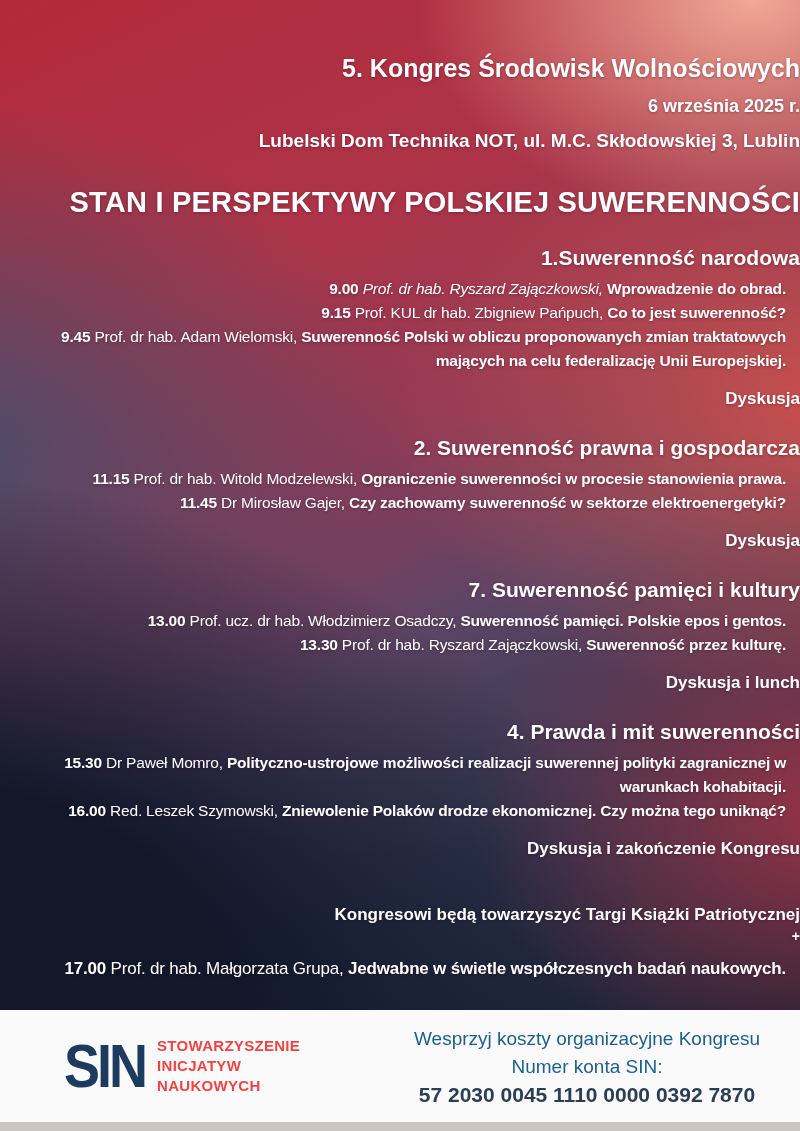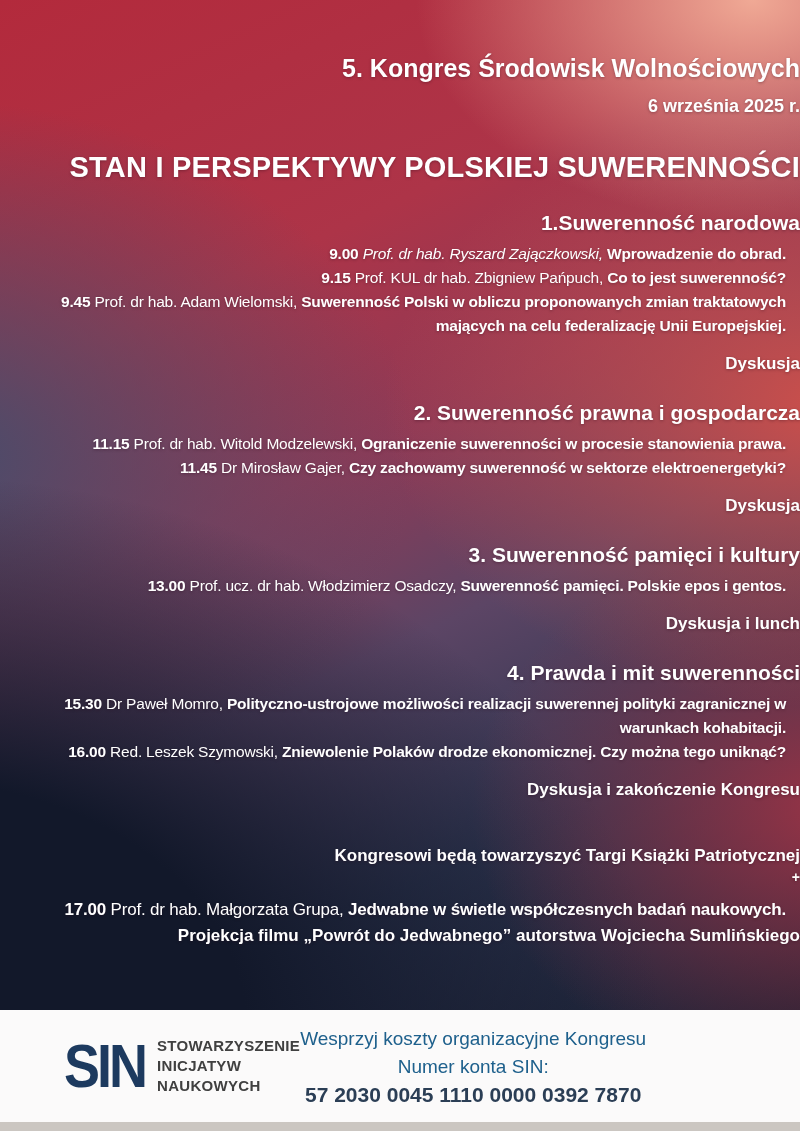--- a/index.html
+++ b/index.html
@@ -34,44 +34,45 @@
   .italic{font-style:italic;}
   .closing{font-size:17px;font-weight:bold;margin-top:16px;}
   .extra{margin-top:46px;}
   .fair{font-size:17px;font-weight:bold;}
   .plus{font-size:14px;font-weight:bold;margin-top:3px;}
   .extra .item{margin-top:13px;font-size:17px;}
   .film{font-size:17px;font-weight:bold;margin-top:4px;}
   
   .footer{
     width:800px;height:112px;box-sizing:border-box;background:#fbfafa;
-    display:flex;align-items:center;
+    display:flex;align-items:center;justify-content:space-between;
     padding:0 26px 0 64px;
   }
   .logo-wrap{display:flex;align-items:center;gap:12px;}
   .sin{
     font-size:54px;font-weight:bold;color:#1d3a5f;
     letter-spacing:-3px;transform:scaleY(1.12);line-height:1;
   }
   .org{
-    text-align:left;color:#404040;font-weight:bold;
+    text-align:left;color:#ef4444;font-weight:bold;
     font-size:15px;line-height:1.32;letter-spacing:0.3px;white-space:pre-line;
   }
   .support{text-align:center;margin-right:14px;}
   .support-l1,.support-l2{color:#1e608c;font-weight:normal;font-size:19px;line-height:1.45;}
   .acct{color:#2b3e55;font-weight:bold;font-size:21px;margin-top:3px;}
   .bottom-strip{width:800px;height:9px;background:#cbc6c1;}
 </style>
 </head>
 <body>
 
 <div class="poster">
 
   <h1 class="congress">5. Kongres Środowisk Wolnościowych</h1>
   <div class="date">6 września 2025 r.</div>
+  <div class="venue">Lubelski Dom Technika NOT, ul. M.C. Skłodowskiej 3, Lublin</div>
   <div class="main-title">STAN I PERSPEKTYWY POLSKIEJ SUWERENNOŚCI</div>
 
   <section class="sec">
     <h2>1.Suwerenność narodowa</h2>
     <p class="item">
       <b>9.00</b>
       <span class="speaker italic">Prof. dr hab. Ryszard Zajączkowski,</span>
       <b>Wprowadzenie do obrad.</b>
     </p>
     <p class="item">
@@ -96,25 +97,30 @@
     </p>
     <p class="item">
       <b>11.45</b>
       <span class="speaker">Dr Mirosław Gajer,</span>
       <b>Czy zachowamy suwerenność w sektorze elektroenergetyki?</b>
     </p>
     <div class="closing">Dyskusja</div>
   </section>
 
   <section class="sec">
-    <h2>3. Suwerenność pamięci i kultury</h2>
+    <h2>7. Suwerenność pamięci i kultury</h2>
     <p class="item">
       <b>13.00</b>
       <span class="speaker">Prof. ucz. dr hab. Włodzimierz Osadczy,</span>
       <b>Suwerenność pamięci. Polskie epos i gentos.</b>
+    </p>
+    <p class="item">
+      <b>13.30</b>
+      <span class="speaker">Prof. dr hab. Ryszard Zajączkowski,</span>
+      <b>Suwerenność przez kulturę.</b>
     </p>
     <div class="closing">Dyskusja i lunch</div>
   </section>
 
   <section class="sec">
     <h2>4. Prawda i mit suwerenności</h2>
     <p class="item">
       <b>15.30</b>
       <span class="speaker">Dr Paweł Momro,</span>
       <b>Polityczno-ustrojowe możliwości realizacji suwerennej polityki zagranicznej w warunkach kohabitacji.</b>
@@ -128,21 +134,20 @@
   </section>
 
   <section class="extra">
     <div class="fair">Kongresowi będą towarzyszyć Targi Książki Patriotycznej</div>
     <div class="plus">+</div>
     <p class="item">
       <b>17.00</b>
       <span class="speaker">Prof. dr hab. Małgorzata Grupa,</span>
       <b>Jedwabne w świetle współczesnych badań naukowych.</b>
     </p>
-    <div class="film">Projekcja filmu „Powrót do Jedwabnego” autorstwa Wojciecha Sumlińskiego</div>
   </section>
 
 </div>
 
 <div class="footer">
   <div class="logo-wrap">
     <div class="sin">SIN</div>
     <div class="org">STOWARZYSZENIE
 INICJATYW
 NAUKOWYCH</div>

